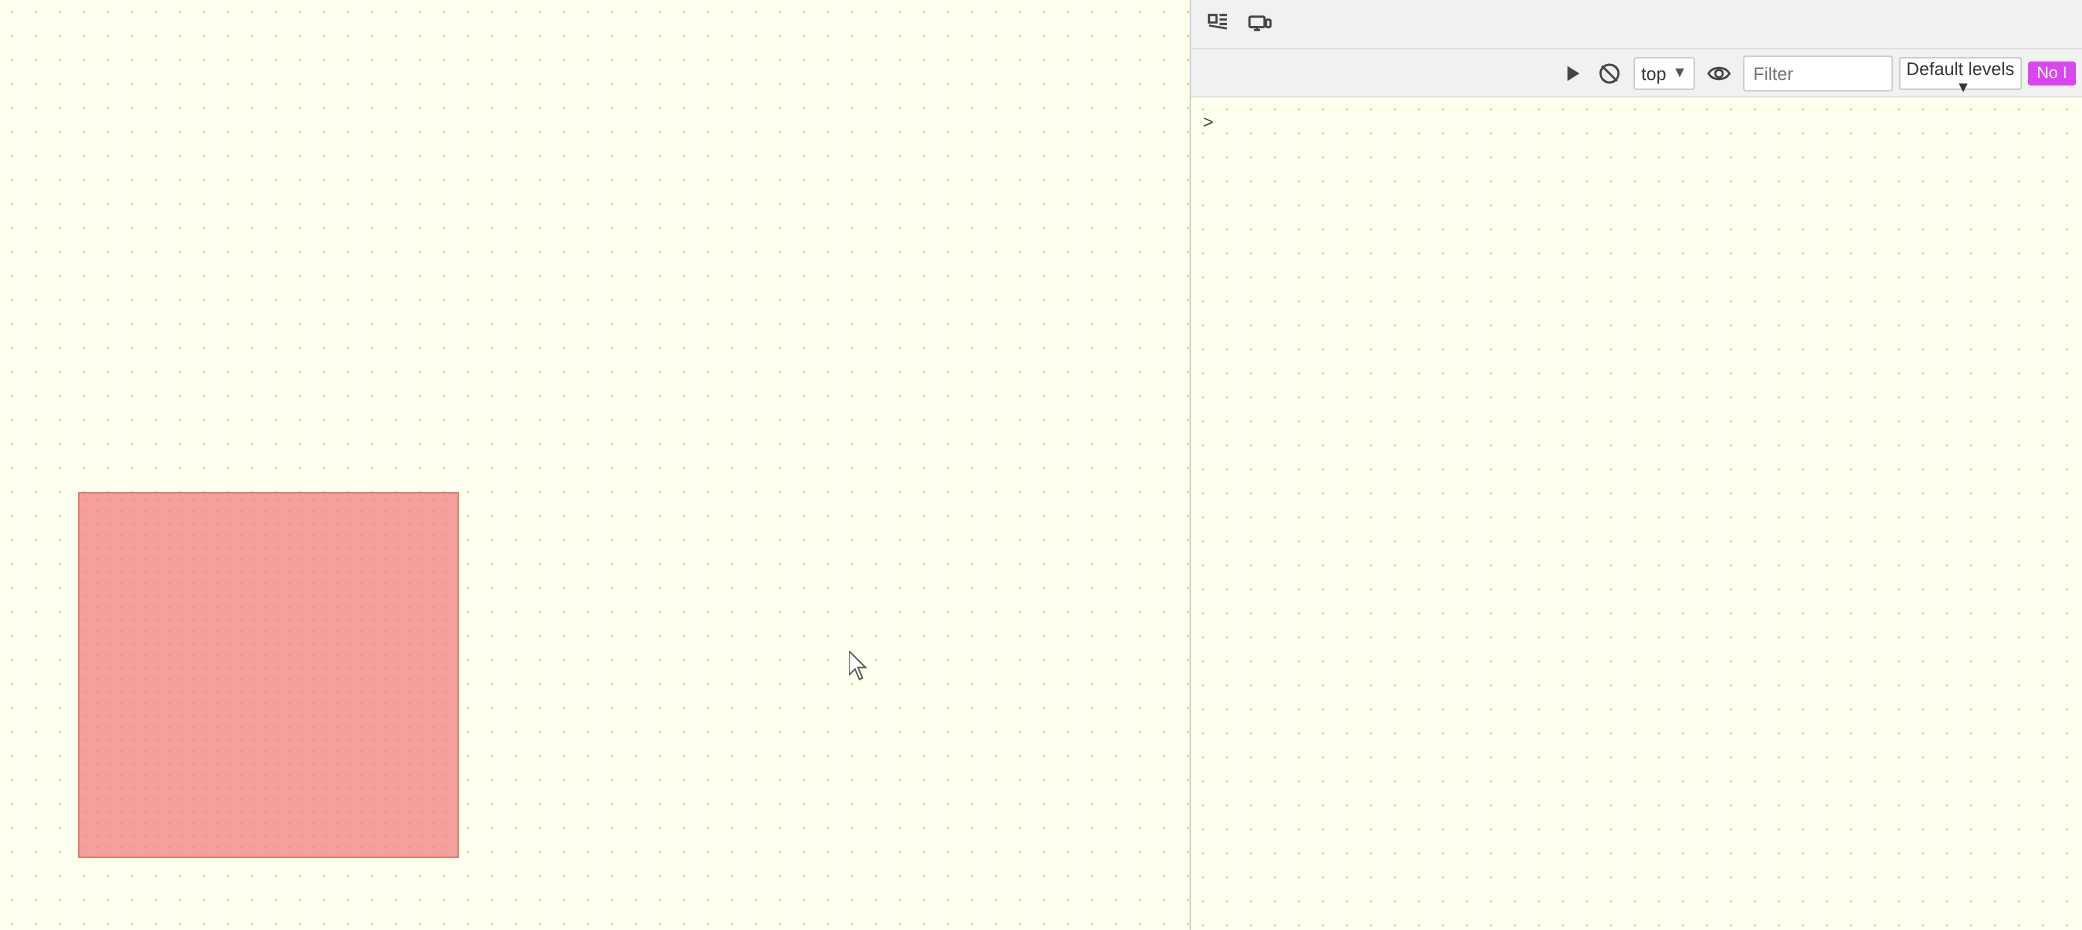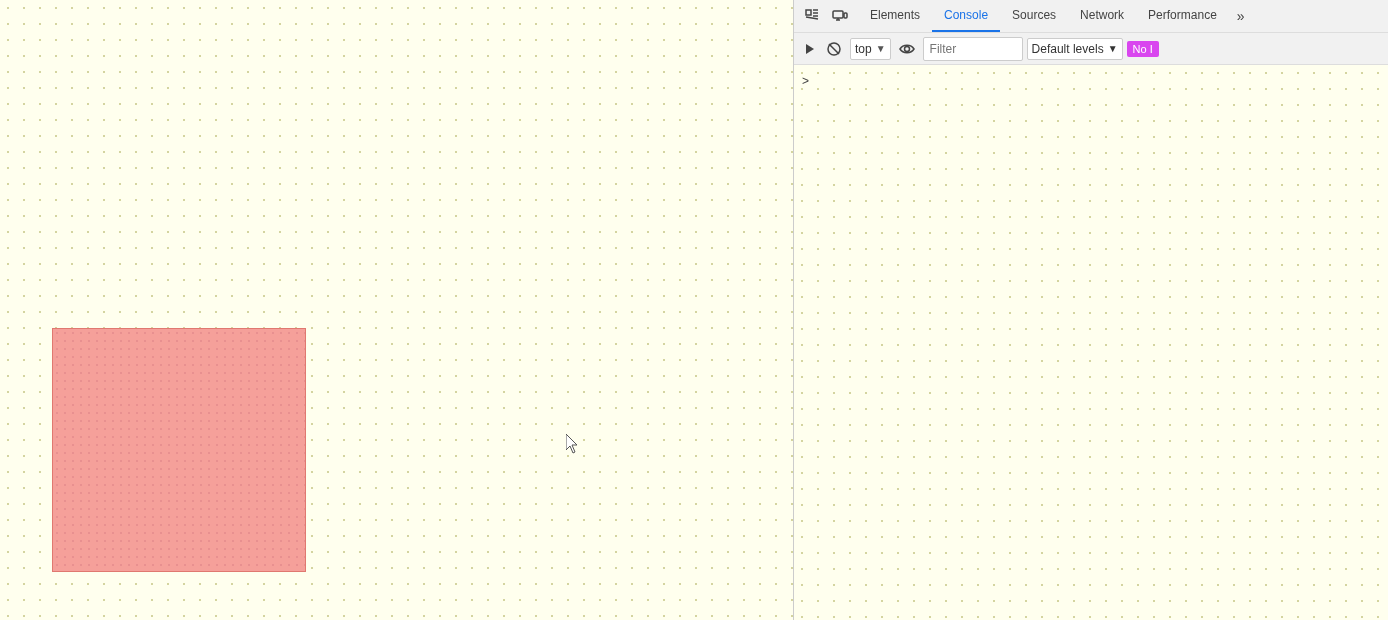--- a/index.html
+++ b/index.html
@@ -107,20 +107,21 @@
 
     
     #devtools-console-toolbar {
       height: 32px;
       background-color: #f1f1f1;
       border-bottom: 1px solid #ddd;
       display: flex;
       align-items: center;
       padding: 0 4px;
       gap: 0;
+      justify-content: flex-end;
     }
 
     .console-icon-btn {
       width: 24px;
       height: 24px;
       display: flex;
       align-items: center;
       justify-content: center;
       cursor: pointer;
       border-radius: 3px;
@@ -179,20 +180,21 @@
     .log-level-select {
       display: flex;
       align-items: center;
       border: 1px solid #ccc;
       background: #fff;
       border-radius: 2px;
       padding: 0 4px;
       height: 22px;
       cursor: pointer;
       margin-left: 4px;
+      flex-direction: column;
     }
 
     .log-level-select span {
       font-size: 12px;
       color: #333;
     }
 
     .log-level-select .arrow {
       margin-left: 4px;
       font-size: 10px;
@@ -280,38 +282,20 @@
     </div>
     <div class="devtools-icon-btn">
       <svg width="16" height="16" viewBox="0 0 16 16" fill="none">
         <rect x="1" y="3" width="10" height="7" rx="1" stroke="#444" stroke-width="1.5" fill="none"></rect>
         <rect x="12" y="5" width="3" height="5" rx="1" stroke="#444" stroke-width="1.5" fill="none"></rect>
         <line x1="4" y1="12" x2="8" y2="12" stroke="#444" stroke-width="1.5"></line>
         <line x1="6" y1="10" x2="6" y2="12" stroke="#444" stroke-width="1.5"></line>
       </svg>
     </div>
 
-    <div class="devtools-tabs">
-      <div class="devtools-tab">
-        <span>Elements</span>
-      </div>
-      <div class="devtools-tab active">
-        <span>Console</span>
-      </div>
-      <div class="devtools-tab">
-        <span>Sources</span>
-      </div>
-      <div class="devtools-tab">
-        <span>Network</span>
-      </div>
-      <div class="devtools-tab">
-        <span>Performance</span>
-      </div>
-      <div class="devtools-tab-more">»</div>
-    </div>
   </div>
 
   <div id="devtools-console-toolbar">
     <div class="console-icon-btn">
       <svg width="14" height="14" viewBox="0 0 14 14">
         <polygon points="3,2 11,7 3,12" fill="#444"></polygon>
       </svg>
     </div>
     <div class="console-icon-btn">
       <svg width="14" height="14" viewBox="0 0 14 14">

